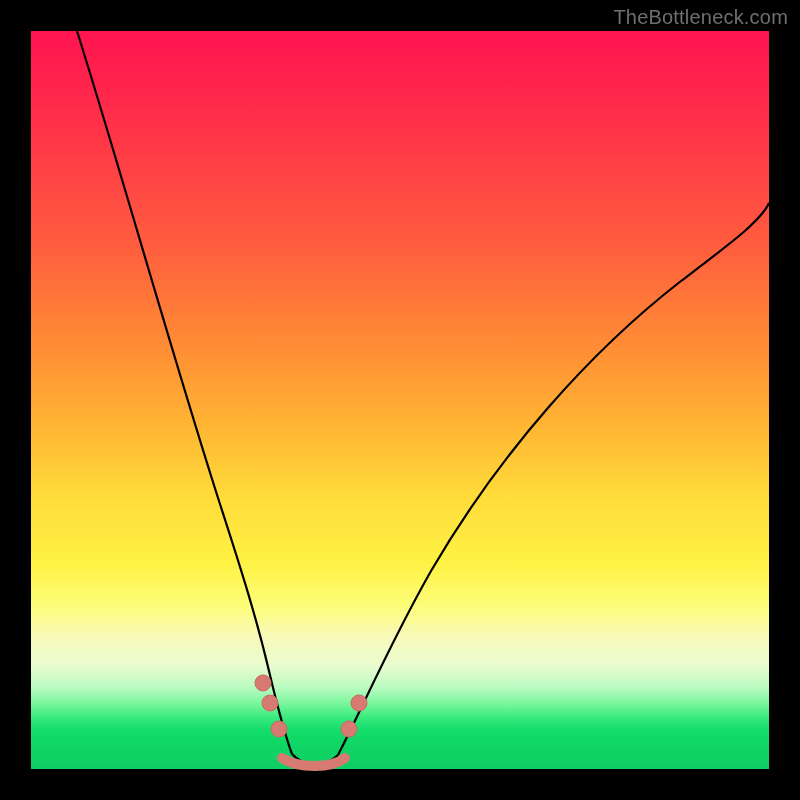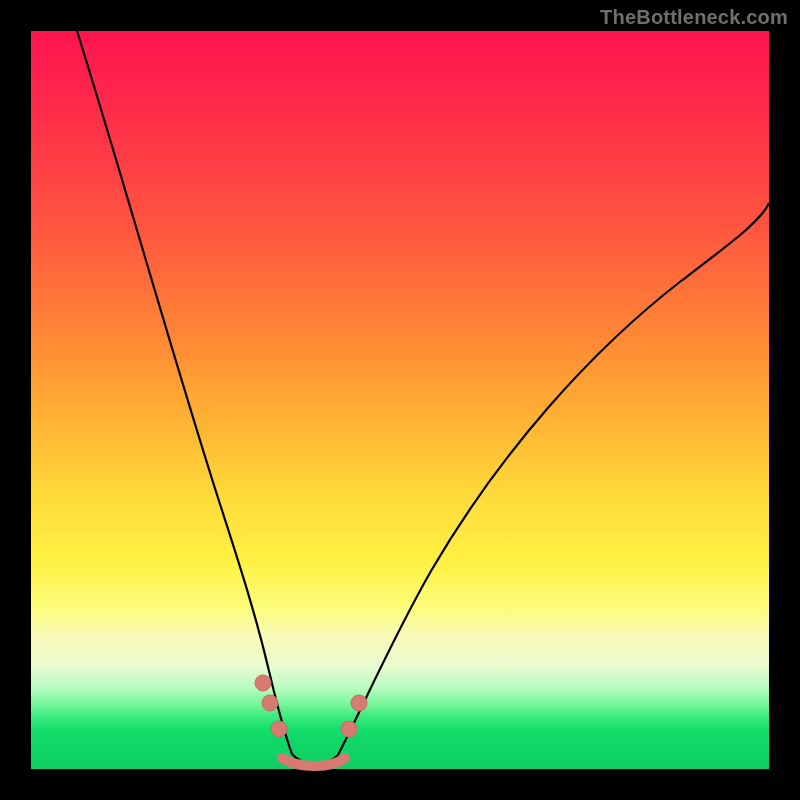--- a/index.html
+++ b/index.html
@@ -46,21 +46,21 @@
       #0fce63 100%
     );
   }
   .watermark {
     position: absolute;
     top: 6px;
     right: 12px;
     color: #6f6f6f;
     font-size: 20px;
     letter-spacing: 0.2px;
-    font-weight: 700;
+    font-weight: 400;
   }
   svg.curves {
     position: absolute;
     left: 0;
     top: 0;
     width: 738px;
     height: 738px;
     overflow: visible;
   }
   .curve {

